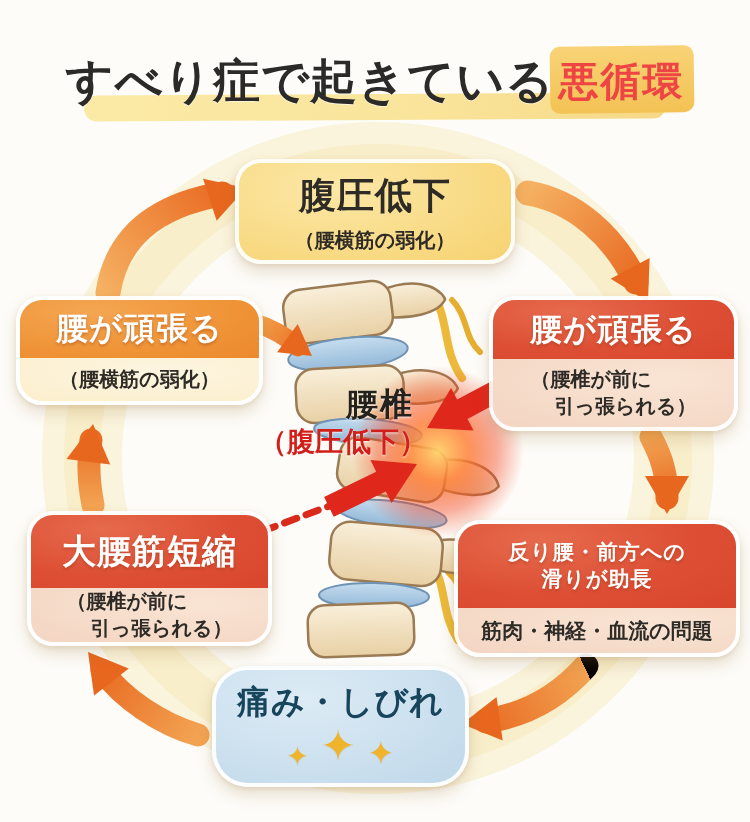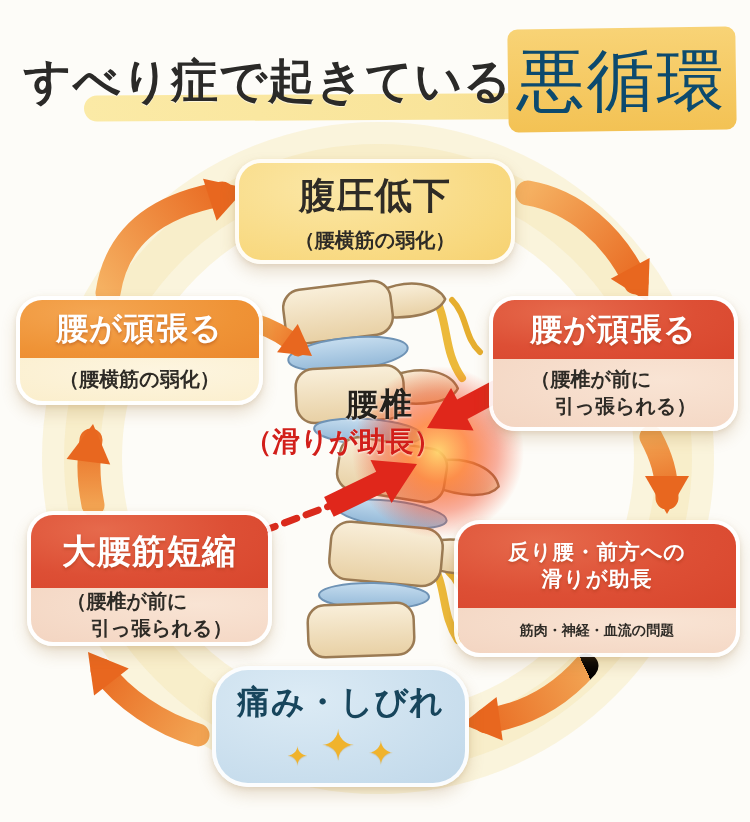--- a/index.html
+++ b/index.html
@@ -27,21 +27,21 @@
     font-size:47px; font-weight:900; color:#2b2a28; letter-spacing:1px;
     text-shadow:0 1px 0 rgba(255,255,255,.6);
   }
   .t-accent { position:relative; display:inline-block; margin-left:4px; }
   .t-accent-bg {
     position:absolute; left:-8px; top:-8px; right:-10px; bottom:-4px;
     background:linear-gradient(180deg,#f8d376,#f3c254);
     border-radius:10px; transform:rotate(-0.8deg); z-index:0;
   }
   .t-accent-text {
-    position:relative; z-index:1; font-size:68px; font-weight:400; color:#0c4a6e;
+    position:relative; z-index:1; font-size:40px; font-weight:700; color:#ef4444;
     letter-spacing:2px;
   }
 
   
   .box {
     position:absolute; z-index:3; border-radius:26px; overflow:hidden;
     border:4px solid rgba(255,255,255,.92);
     box-shadow:0 8px 16px rgba(150,105,45,.20), 0 2px 5px rgba(150,105,45,.14);
     display:flex; flex-direction:column;
   }
@@ -81,21 +81,21 @@
   .indent2 { padding-left:1.2em; }
 
   .box-bleft { left:27px; top:511px; width:245px; height:135px; }
   .box-bleft .sec-title-red { height:76px;text-align:right; }
   .box-bleft .big-white { font-size:34px; }
   .box-bleft .sub-dark { font-size:20px; line-height:1.35; text-align:left; }
 
   .box-bright { left:454px; top:520px; width:286px; height:137px; }
   .box-bright .sec-title-red { height:84px; }
   .box-bright .big-white { font-size:21px; line-height:1.3; text-align:center; }
-  .box-bright .sub-dark { font-size:14px; font-weight:900; }
+  .box-bright .sub-dark { font-size:21px; font-weight:900; }
 
   .box-bottom { left:212px; top:666px; width:257px; height:121px;
     background:radial-gradient(130% 150% at 35% 25%, #dcebf5 0%, #c6dcec 55%, #b5cfe3 100%);
     align-items:center; justify-content:flex-start; padding-top:10px;
     border-radius:36px;
   }
   .box-bottom .pain-title { font-size:33px; font-weight:900; color:#17455c; letter-spacing:1px; }
   .sparkles { display:flex; align-items:flex-start; justify-content:center; gap:12px; margin-top:2px; }
   .sparkle { color:#f0b32c; text-shadow:0 1px 1px rgba(200,140,20,.35); line-height:1; }
   .sp-s { font-size:26px; transform:translateY(16px); }
@@ -333,15 +333,15 @@
   <div class="box box-bottom">
     <div class="pain-title">痛み・しびれ</div>
     <div class="sparkles">
       <span class="sparkle sp-s">✦</span>
       <span class="sparkle sp-l">✦</span>
       <span class="sparkle sp-m">✦</span>
     </div>
   </div>
 
   <div class="center-label">腰椎</div>
-  <div class="center-sublabel">（滑りが助長）</div>
+  <div class="center-sublabel">（腹圧低下）</div>
 
 </div>
 
 </body></html>

